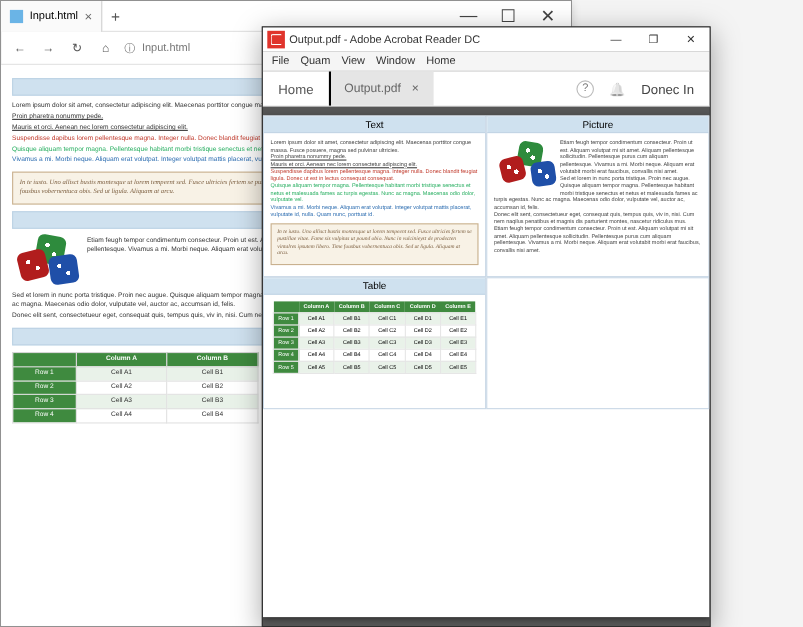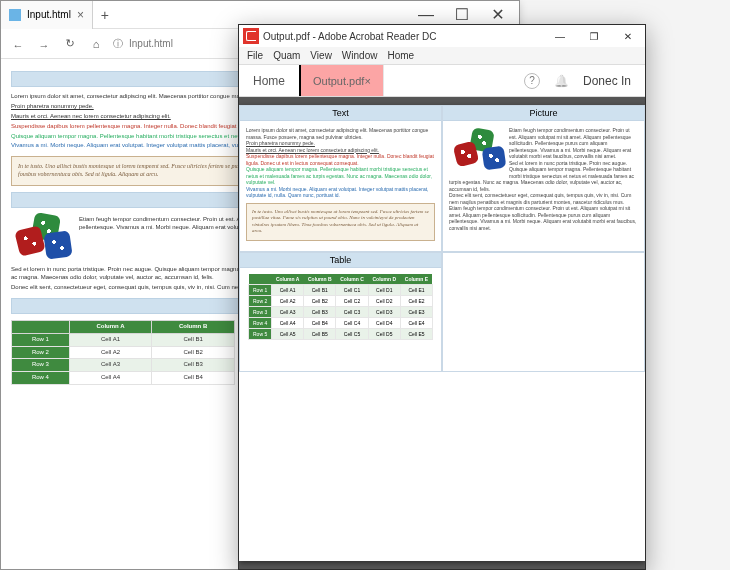--- a/index.html
+++ b/index.html
@@ -44,21 +44,21 @@
 .acro{position:absolute;left:238px;top:24px;width:408px;height:546px;background:#565656;border:1px solid #2d2d2d;box-shadow:0 6px 24px rgba(0,0,0,.35)}
 .ac-titlebar{height:22px;background:#fff;display:flex;align-items:center;font-size:10px}
 .ac-icon{width:16px;height:16px;margin:0 4px;background:#e0342c;position:relative}
 .ac-icon::after{content:"";position:absolute;inset:3px;border:1px solid #fff;border-right:none;border-radius:2px 0 0 2px}
 .ac-ttl{flex:1;color:#333}
 .ac-wc{display:flex}
 .ac-wc div{width:34px;height:22px;display:flex;align-items:center;justify-content:center;color:#333}
 .ac-menu{height:18px;background:#f5f5f5;display:flex;gap:10px;padding:0 8px;font-size:10px;color:#333;align-items:center;border-bottom:1px solid #ddd}
 .ac-tabs{height:32px;background:#fff;display:flex;align-items:stretch;border-bottom:1px solid #dcdcdc}
 .ac-tab{padding:0 14px;display:flex;align-items:center;font-size:12px;color:#555;border-right:2px solid #000000}
-.ac-filetab{display:flex;align-items:center;padding:0 12px;font-size:11px;color:#666;background:#fca5a5;border-right:1px solid #e6e6e6}
+.ac-filetab{display:flex;align-items:center;gap:10px;padding:0 12px;font-size:11px;color:#666;background:#e5e5e5;border-right:1px solid #e6e6e6}
 .ac-right{margin-left:auto;display:flex;align-items:center;gap:14px;padding:0 14px;color:#777}
 .ac-right .signin{font-size:12px;color:#444}
 .ac-stage{height:calc(100% - 72px);background:#565656;display:flex;justify-content:center;overflow:hidden;padding:8px 0}
 .doc-page{width:450px;background:#fff;box-shadow:0 2px 6px rgba(0,0,0,.5)}
 .doc-cols{display:flex}
 .doc-col{flex:1;border:1px solid #c9d8e6}
 .col-title{background:#cfe1ef;text-align:center;font-size:9px;padding:2px;border-bottom:1px solid #c3d5e5}
 .col-body{padding:6px;font-size:5px;line-height:1.3;color:#444}
 .fancy-box2{border:1px solid #c9b18f;background:#f8f2e6;padding:5px;font-style:italic;font-family:Georgia,serif;color:#7a5c3d;margin:4px 0;font-size:5px}
 .doc-row2{display:flex}

